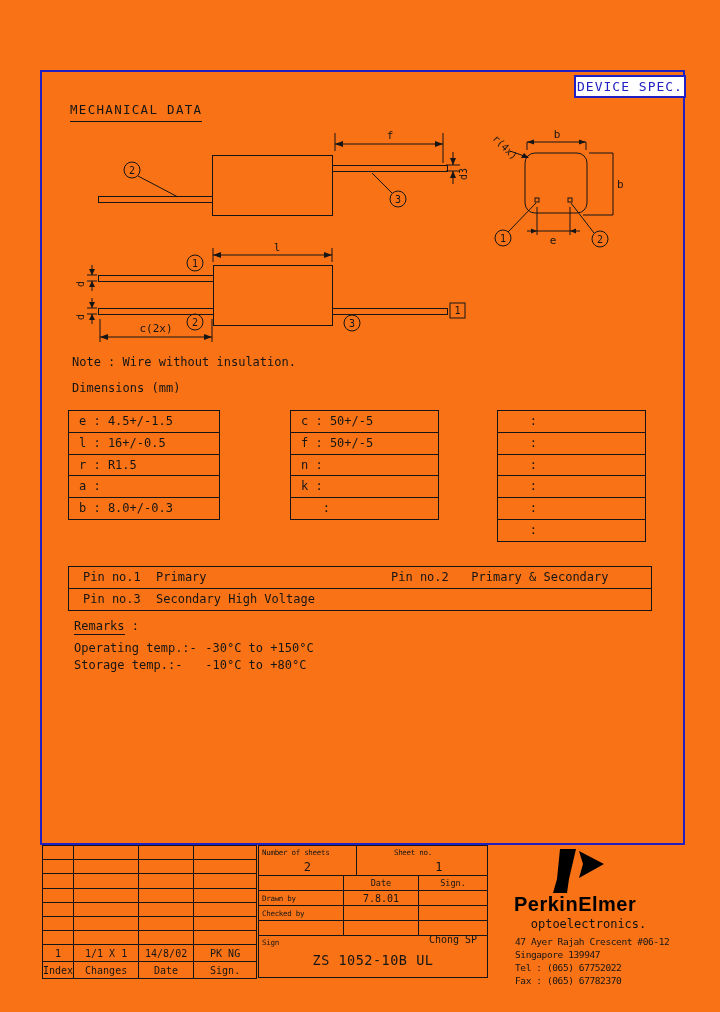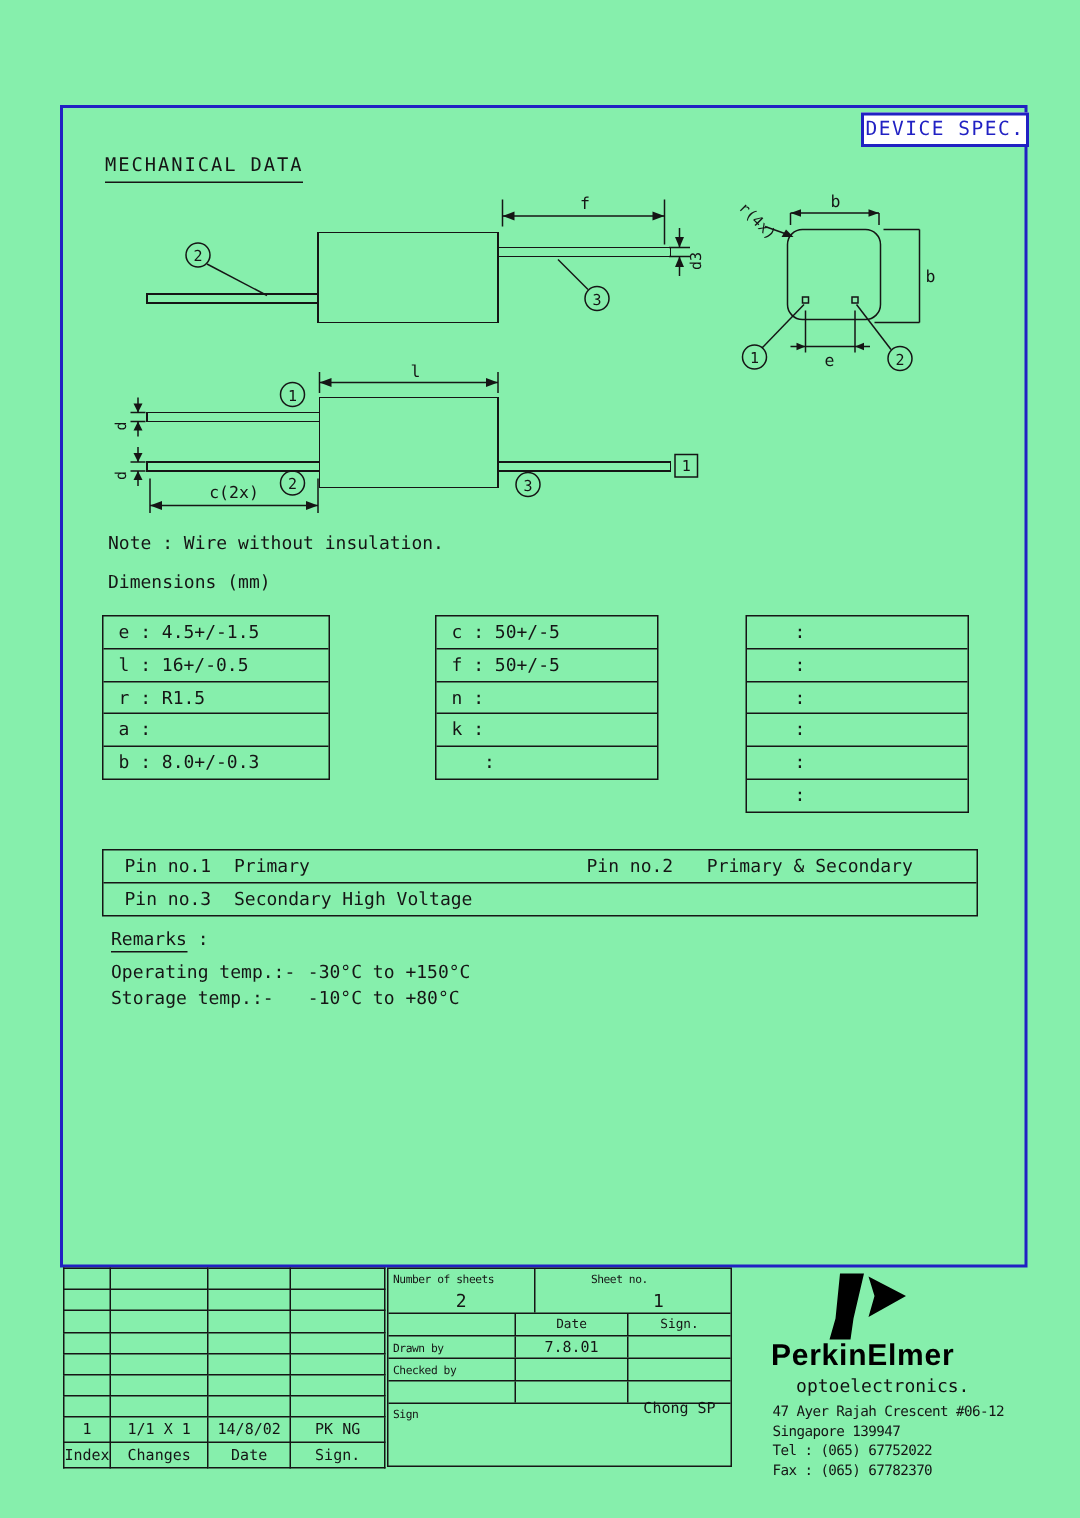--- a/index.html
+++ b/index.html
@@ -1,16 +1,16 @@
 <!DOCTYPE html>
 <html><head>
 <meta charset="utf-8">
 <style>
   html,body{margin:0;padding:0;background:#ffffff;}
-  #page{position:relative;width:720px;height:1012px;background:#86efac;overflow:hidden;
+  #page{position:relative;width:720px;height:1012px;background:#f97316;overflow:hidden;
         font-family:"DejaVu Sans Mono",monospace;color:#151515;}
   .abs{position:absolute;}
   .pre{white-space:pre;}
 
   
   #frame{left:40px;top:70px;width:641px;height:771px;border:2px solid #2121c3;}
   #devspec{left:574px;top:75px;width:108px;height:19px;border:2px solid #2121c3;
            color:#2121c3;background:#fff;font-size:13px;letter-spacing:1px;
            display:flex;align-items:center;justify-content:center;}
   #mechtitle{left:70px;top:102px;font-size:12.5px;letter-spacing:1.3px;
@@ -384,20 +384,21 @@
         <div class="mb-cell" style="width:75px;"></div>
         <div class="mb-cell" style="width:68px;"></div>
       </div>
       <div class="mb-row" style="height:15px;">
         <div class="mb-cell" style="width:85px;"></div>
         <div class="mb-cell" style="width:75px;"></div>
         <div class="mb-cell" style="width:68px;"></div>
       </div>
       <div id="typecell">
         <span class="mb-lab">Sign</span>
+        <span id="typeval">ZS 1052-10B UL</span>
       </div>
     </div>
 
     <div id="logoblock">
       <svg id="logomark" width="60" height="50" viewBox="0 0 60 50">
         <polygon points="12,2 28,2 21,32 19,46 5,46 9,32"></polygon>
         <polygon points="31,4 56,17 31,31 35,17"></polygon>
       </svg>
       <div id="brandname">PerkinElmer</div>
       <div id="branddiv">optoelectronics.</div>

